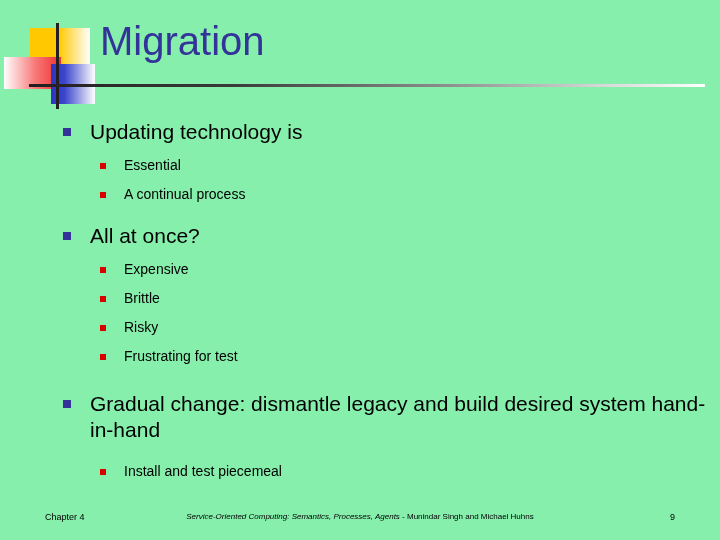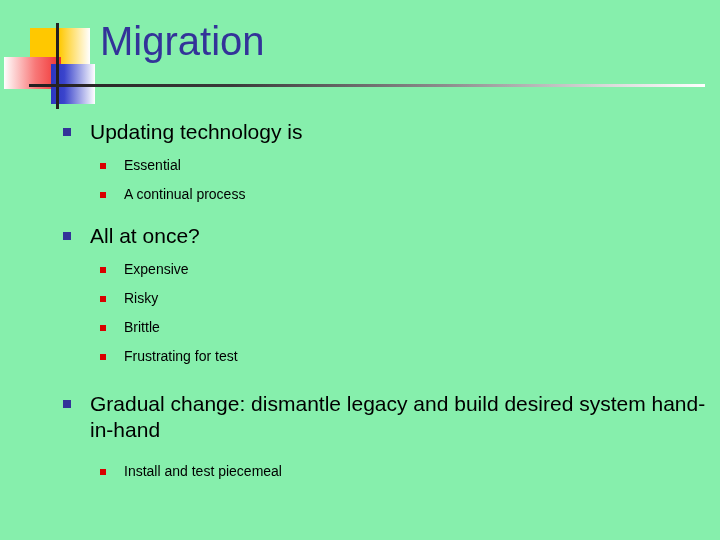--- a/index.html
+++ b/index.html
@@ -208,43 +208,48 @@
 
     <div class="gap-sm"></div>
 
     <div class="lvl2">
       <span class="bullet"></span>
       <span>Expensive</span>
     </div>
 
     <div class="lvl2">
       <span class="bullet"></span>
+      <span>Brittle</span>
+    </div>
+
+    <div class="lvl2">
+      <span class="bullet"></span>
       <span>Risky</span>
     </div>
 
     <div class="lvl2">
       <span class="bullet"></span>
-      <span>Brittle</span>
-    </div>
-
-    <div class="lvl2">
-      <span class="bullet"></span>
       <span>Frustrating for test</span>
     </div>
 
     <div class="gap-lg"></div>
 
     <div class="lvl1">
       <span class="bullet"></span>
       <span>Gradual change: dismantle legacy and build desired system hand-in-hand</span>
     </div>
 
     <div class="gap-md"></div>
 
     <div class="lvl2">
       <span class="bullet"></span>
       <span>Install and test piecemeal</span>
     </div>
 
   </div>
 
+  <div class="footer">
+    <div class="footer-chapter">Chapter 4</div>
+    <div class="footer-center"><span class="cite-title">Service-Oriented Computing: Semantics, Processes, Agents</span><span> - Munindar Singh and Michael Huhns</span></div>
+    <div class="footer-page">9</div>
+  </div>
 
 </div>
 
 </body></html>

